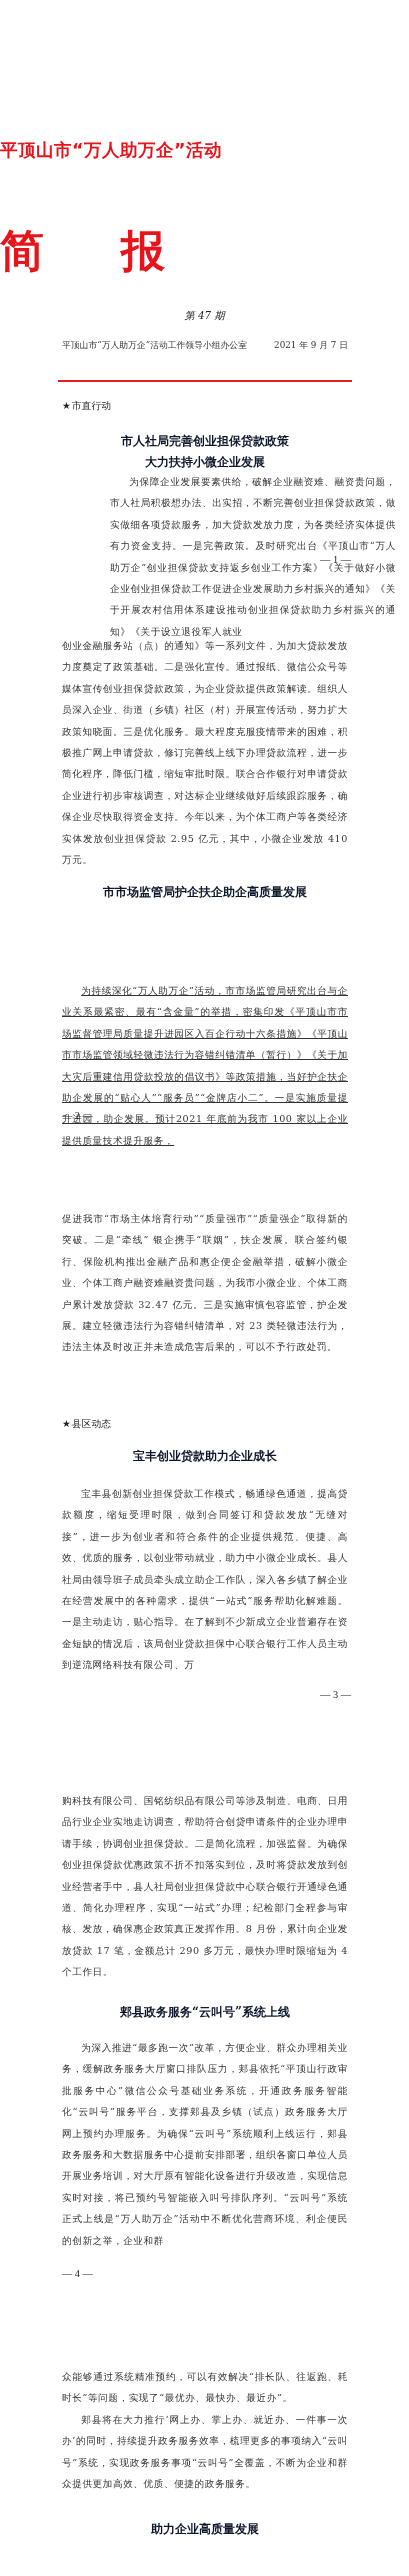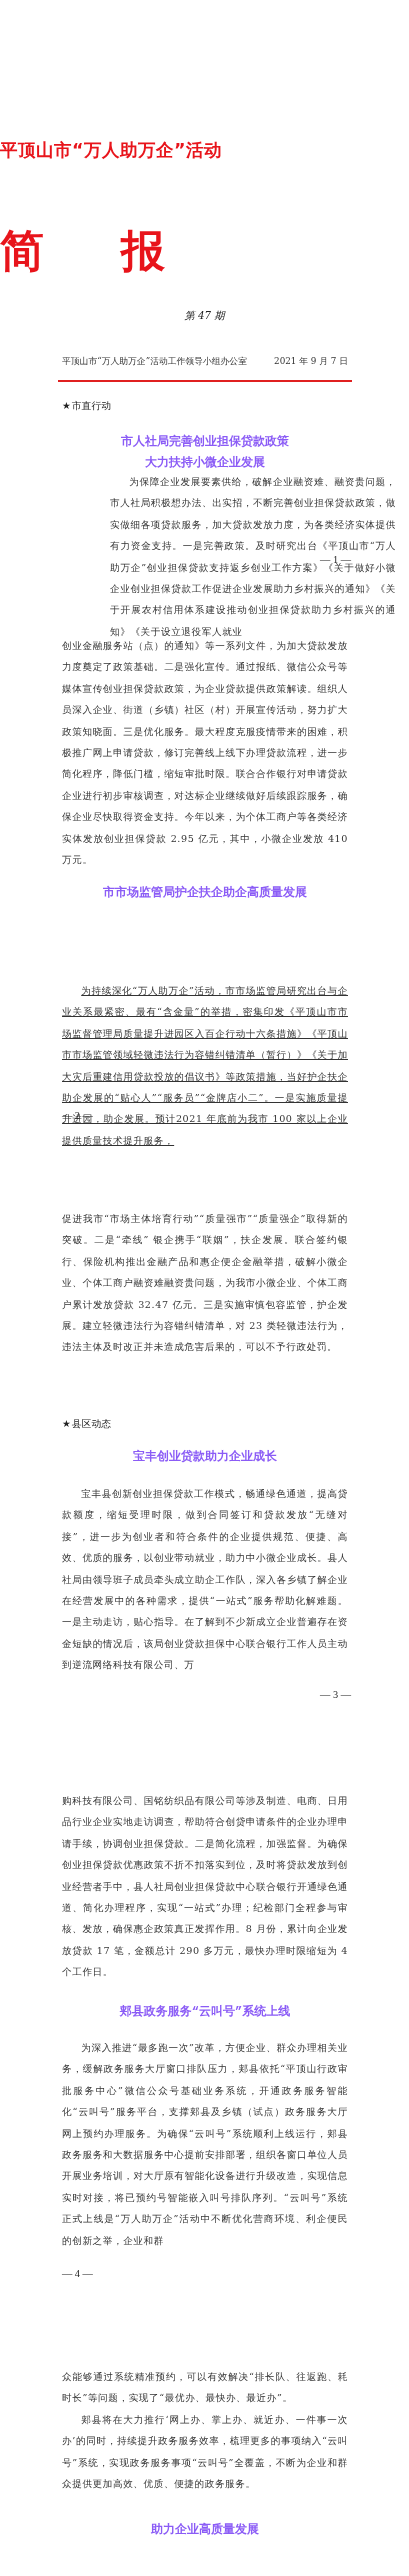--- a/index.html
+++ b/index.html
@@ -7,25 +7,25 @@
          font-family: "DejaVu Serif", "Liberation Serif", serif; color: #222; }
   .abs { position: absolute; }
   .col { left: 62px; width: 286px; }
   .masthead { left: 0; width: 409px; color: #e8141b; font-weight: bold;
               font-family: "DejaVu Sans", "Liberation Sans", sans-serif; }
   .mh-title { top: 138px; font-size: 17.5px; letter-spacing: 0.5px; }
   .mh-brief { top: 204px; font-size: 0; margin-top: 18px; }
   .mh-brief span { display: inline-block; font-size: 44px; line-height: 57px; }
   .mh-brief .sp { width: 77px; }
   .issue { top: 309px; left: 0; width: 409px; text-align: center; font-size: 10.3px; color: #222; font-style: italic; }
-  .issuer { top: 356px; left: 62px; width: 286px; font-size: 8.8px; color: #333; display: flex; justify-content: space-between; }
+  .issuer { top: 340px; left: 62px; width: 286px; font-size: 8.8px; color: #333; display: flex; justify-content: space-between; }
   .redline { top: 380px; left: 58px; width: 294px; height: 1.5px; background: #e02020; }
   .section { font-size: 9.8px; color: #222; }
   .section .star { font-size: 9.8px; margin-right: 1px; }
-  .h { text-align: center; font-weight: bold; font-size: 12px; line-height: 20.6px; color: #8b5cf6;
+  .h { text-align: center; font-weight: bold; font-size: 12px; line-height: 20.6px; color: #0f172a;
        font-family: "DejaVu Serif", "Liberation Serif", serif; }
   .p { font-size: 9.6px; line-height: 21.4px; text-align: justify; letter-spacing: 0.6px; color: #333; }
   .p.indent { text-indent: 2em; }
   .pageno { font-size: 10.3px; color: #222; font-family: "Liberation Serif", serif; }
   .pageno.r { left: 289px; width: 62px; text-align: right; }
   .pageno.l { left: 62px; }
 </style>
 </head>
 <body>
 
@@ -66,21 +66,21 @@
 </div>
 
 <div class="abs col h" style="top:1446px;">
   <div>宝丰创业贷款助力企业成长</div>
 </div>
 <div class="abs col p indent" style="top:1483px;">宝丰县创新创业担保贷款工作模式，畅通绿色通道，提高贷款额度，缩短受理时限，做到合同签订和贷款发放“无缝对接”，进一步为创业者和符合条件的企业提供规范、便捷、高效、优质的服务，以创业带动就业，助力中小微企业成长。县人社局由领导班子成员牵头成立助企工作队，深入各乡镇了解企业在经营发展中的各种需求，提供“一站式”服务帮助化解难题。一是主动走访，贴心指导。在了解到不少新成立企业普遍存在资金短缺的情况后，该局创业贷款担保中心联合银行工作人员主动到逆流网络科技有限公司、万</div>
 <div class="abs pageno r" style="top:1689px;">— 3 —</div>
 
 <div class="abs col p" style="top:1790px;">购科技有限公司、国铭纺织品有限公司等涉及制造、电商、日用品行业企业实地走访调查，帮助符合创贷申请条件的企业办理申请手续，协调创业担保贷款。二是简化流程，加强监督。为确保创业担保贷款优惠政策不折不扣落实到位，及时将贷款发放到创业经营者手中，县人社局创业担保贷款中心联合银行开通绿色通道、简化办理程序，实现“一站式”办理；纪检部门全程参与审核、发放，确保惠企政策真正发挥作用。8 月份，累计向企业发放贷款 17 笔，金额总计 290 多万元，最快办理时限缩短为 4 个工作日。</div>
 
-<div class="abs col h" style="top:2002px;font-family:Liberation Mono, monospace;">
+<div class="abs col h" style="top:2002px;">
   <div>郏县政务服务“云叫号”系统上线</div>
 </div>
 <div class="abs col p indent" style="top:2037px;">为深入推进“最多跑一次”改革，方便企业、群众办理相关业务，缓解政务服务大厅窗口排队压力，郏县依托“平顶山行政审批服务中心”微信公众号基础业务系统，开通政务服务智能化“云叫号”服务平台，支撑郏县及乡镇（试点）政务服务大厅网上预约办理服务。为确保“云叫号”系统顺利上线运行，郏县政务服务和大数据服务中心提前安排部署，组织各窗口单位人员开展业务培训，对大厅原有智能化设备进行升级改造，实现信息实时对接，将已预约号智能嵌入叫号排队序列。“云叫号”系统正式上线是“万人助万企”活动中不断优化营商环境、利企便民的创新之举，企业和群</div>
 <div class="abs pageno l" style="top:2268px;">— 4 —</div>
 
 <div class="abs col p" style="top:2366px;">众能够通过系统精准预约，可以有效解决“排长队、往返跑、耗时长”等问题，实现了“最优办、最快办、最近办”。</div>
 <div class="abs col p indent" style="top:2409px;">郏县将在大力推行‘网上办、掌上办、就近办、一件事一次办’的同时，持续提升政务服务效率，梳理更多的事项纳入“云叫号”系统，实现政务服务事项“云叫号”全覆盖，不断为企业和群众提供更加高效、优质、便捷的政务服务。</div>
 
 <div class="abs col h" style="top:2519px;">
   <div>助力企业高质量发展</div>

